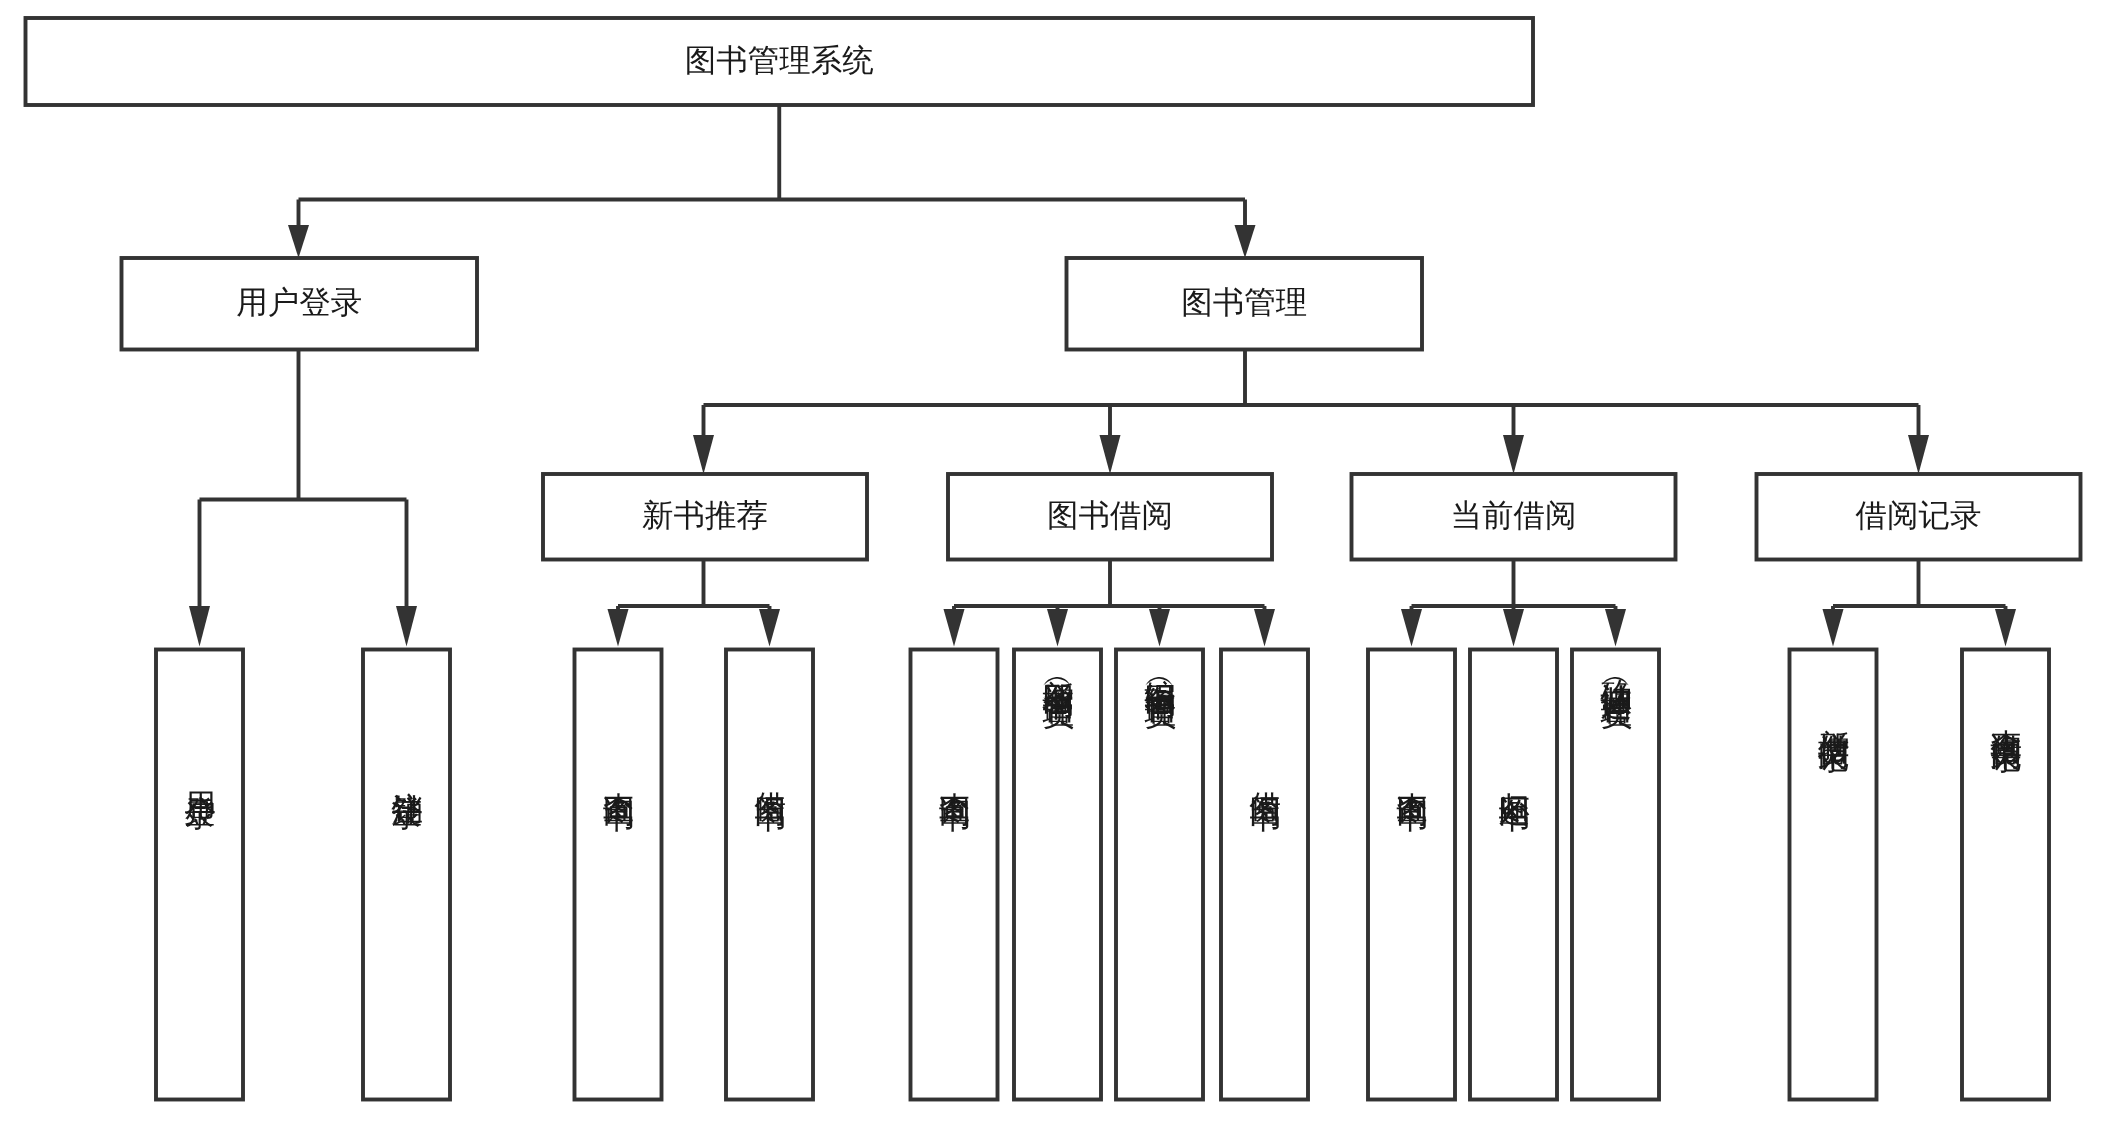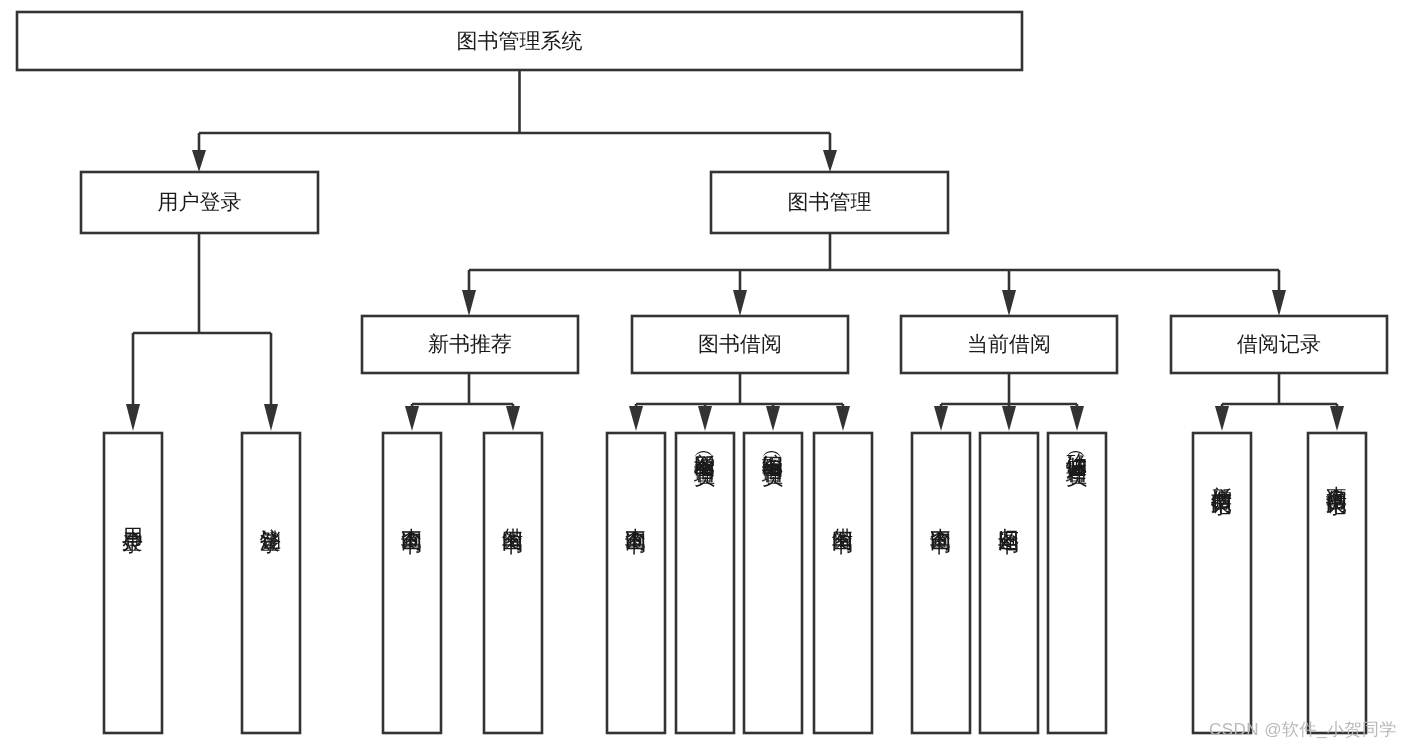--- a/index.html
+++ b/index.html
@@ -235,15 +235,14 @@
       <rect class="node-box" x="1193" y="433" width="58" height="300"></rect>
       <text class="node-label-v" x="1222" y="475">新增借阅记录</text>
     </g>
     <g>
       <rect class="node-box" x="1308" y="433" width="58" height="300"></rect>
       <text class="node-label-v" x="1337" y="475">查询借阅记录</text>
     </g>
 
   </svg>
 
-  <div class="watermark">CSDN @软件_小贺同学</div>
 
 </div>
 
 </body></html>

